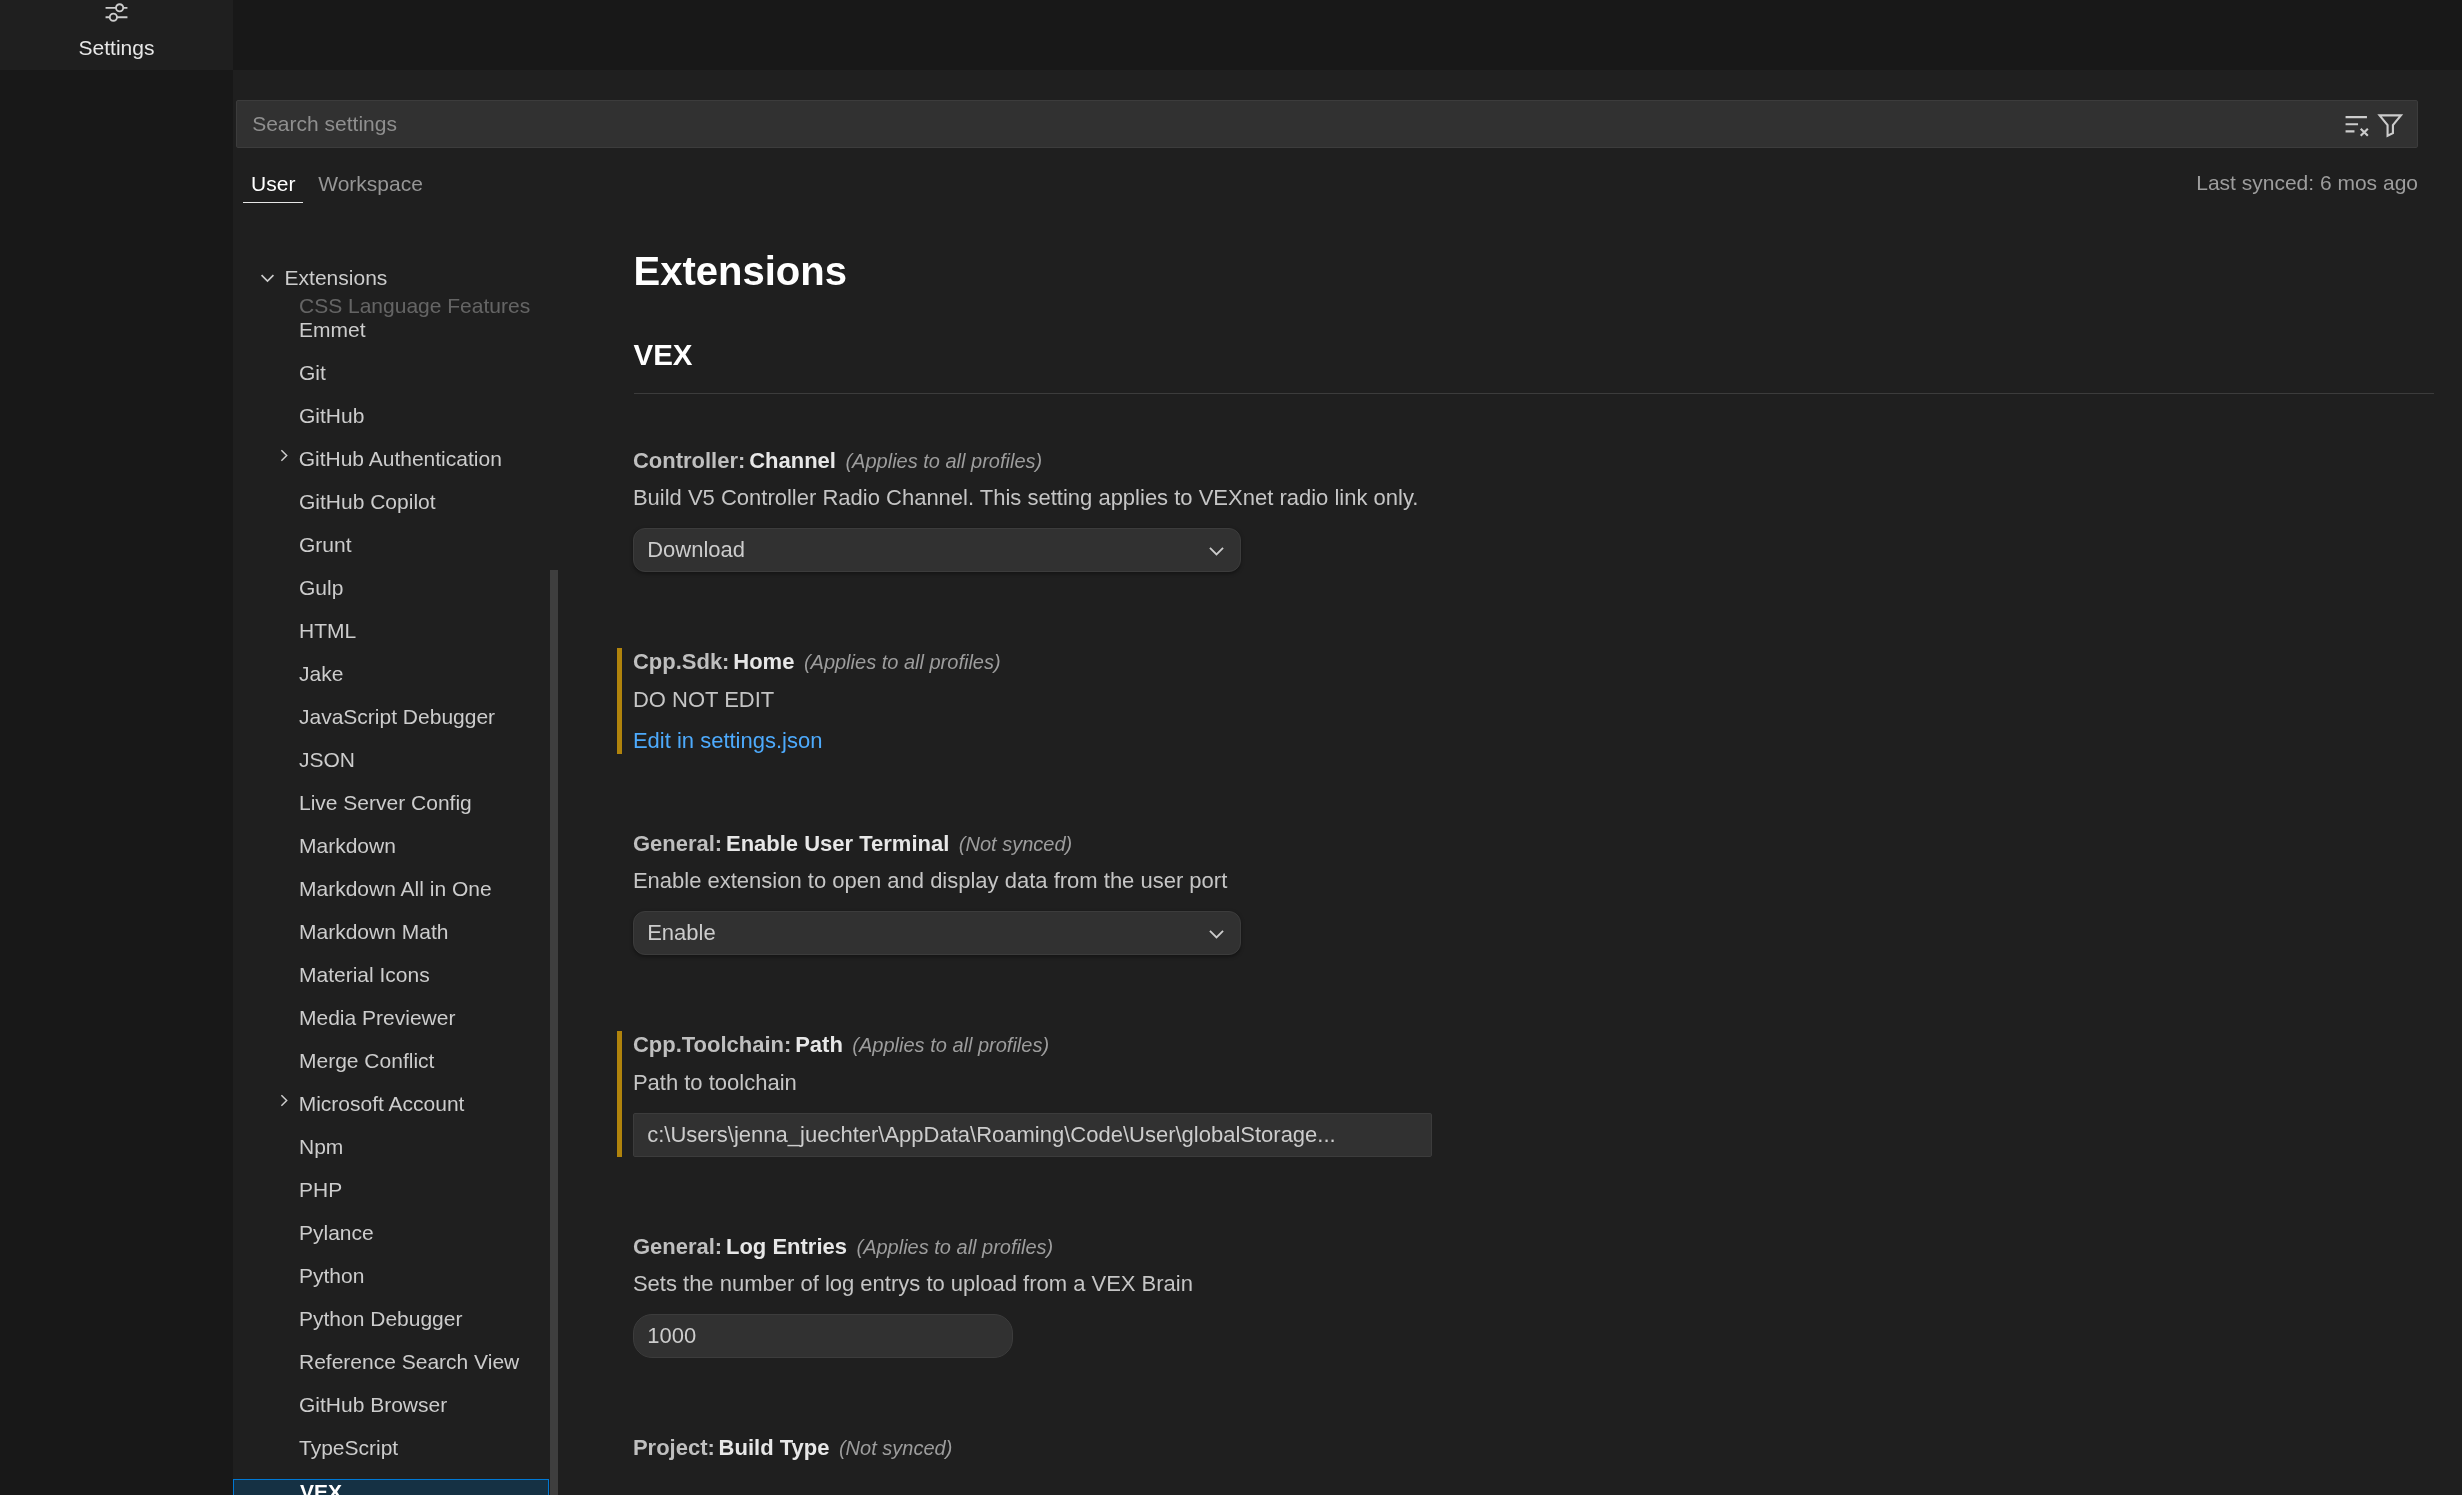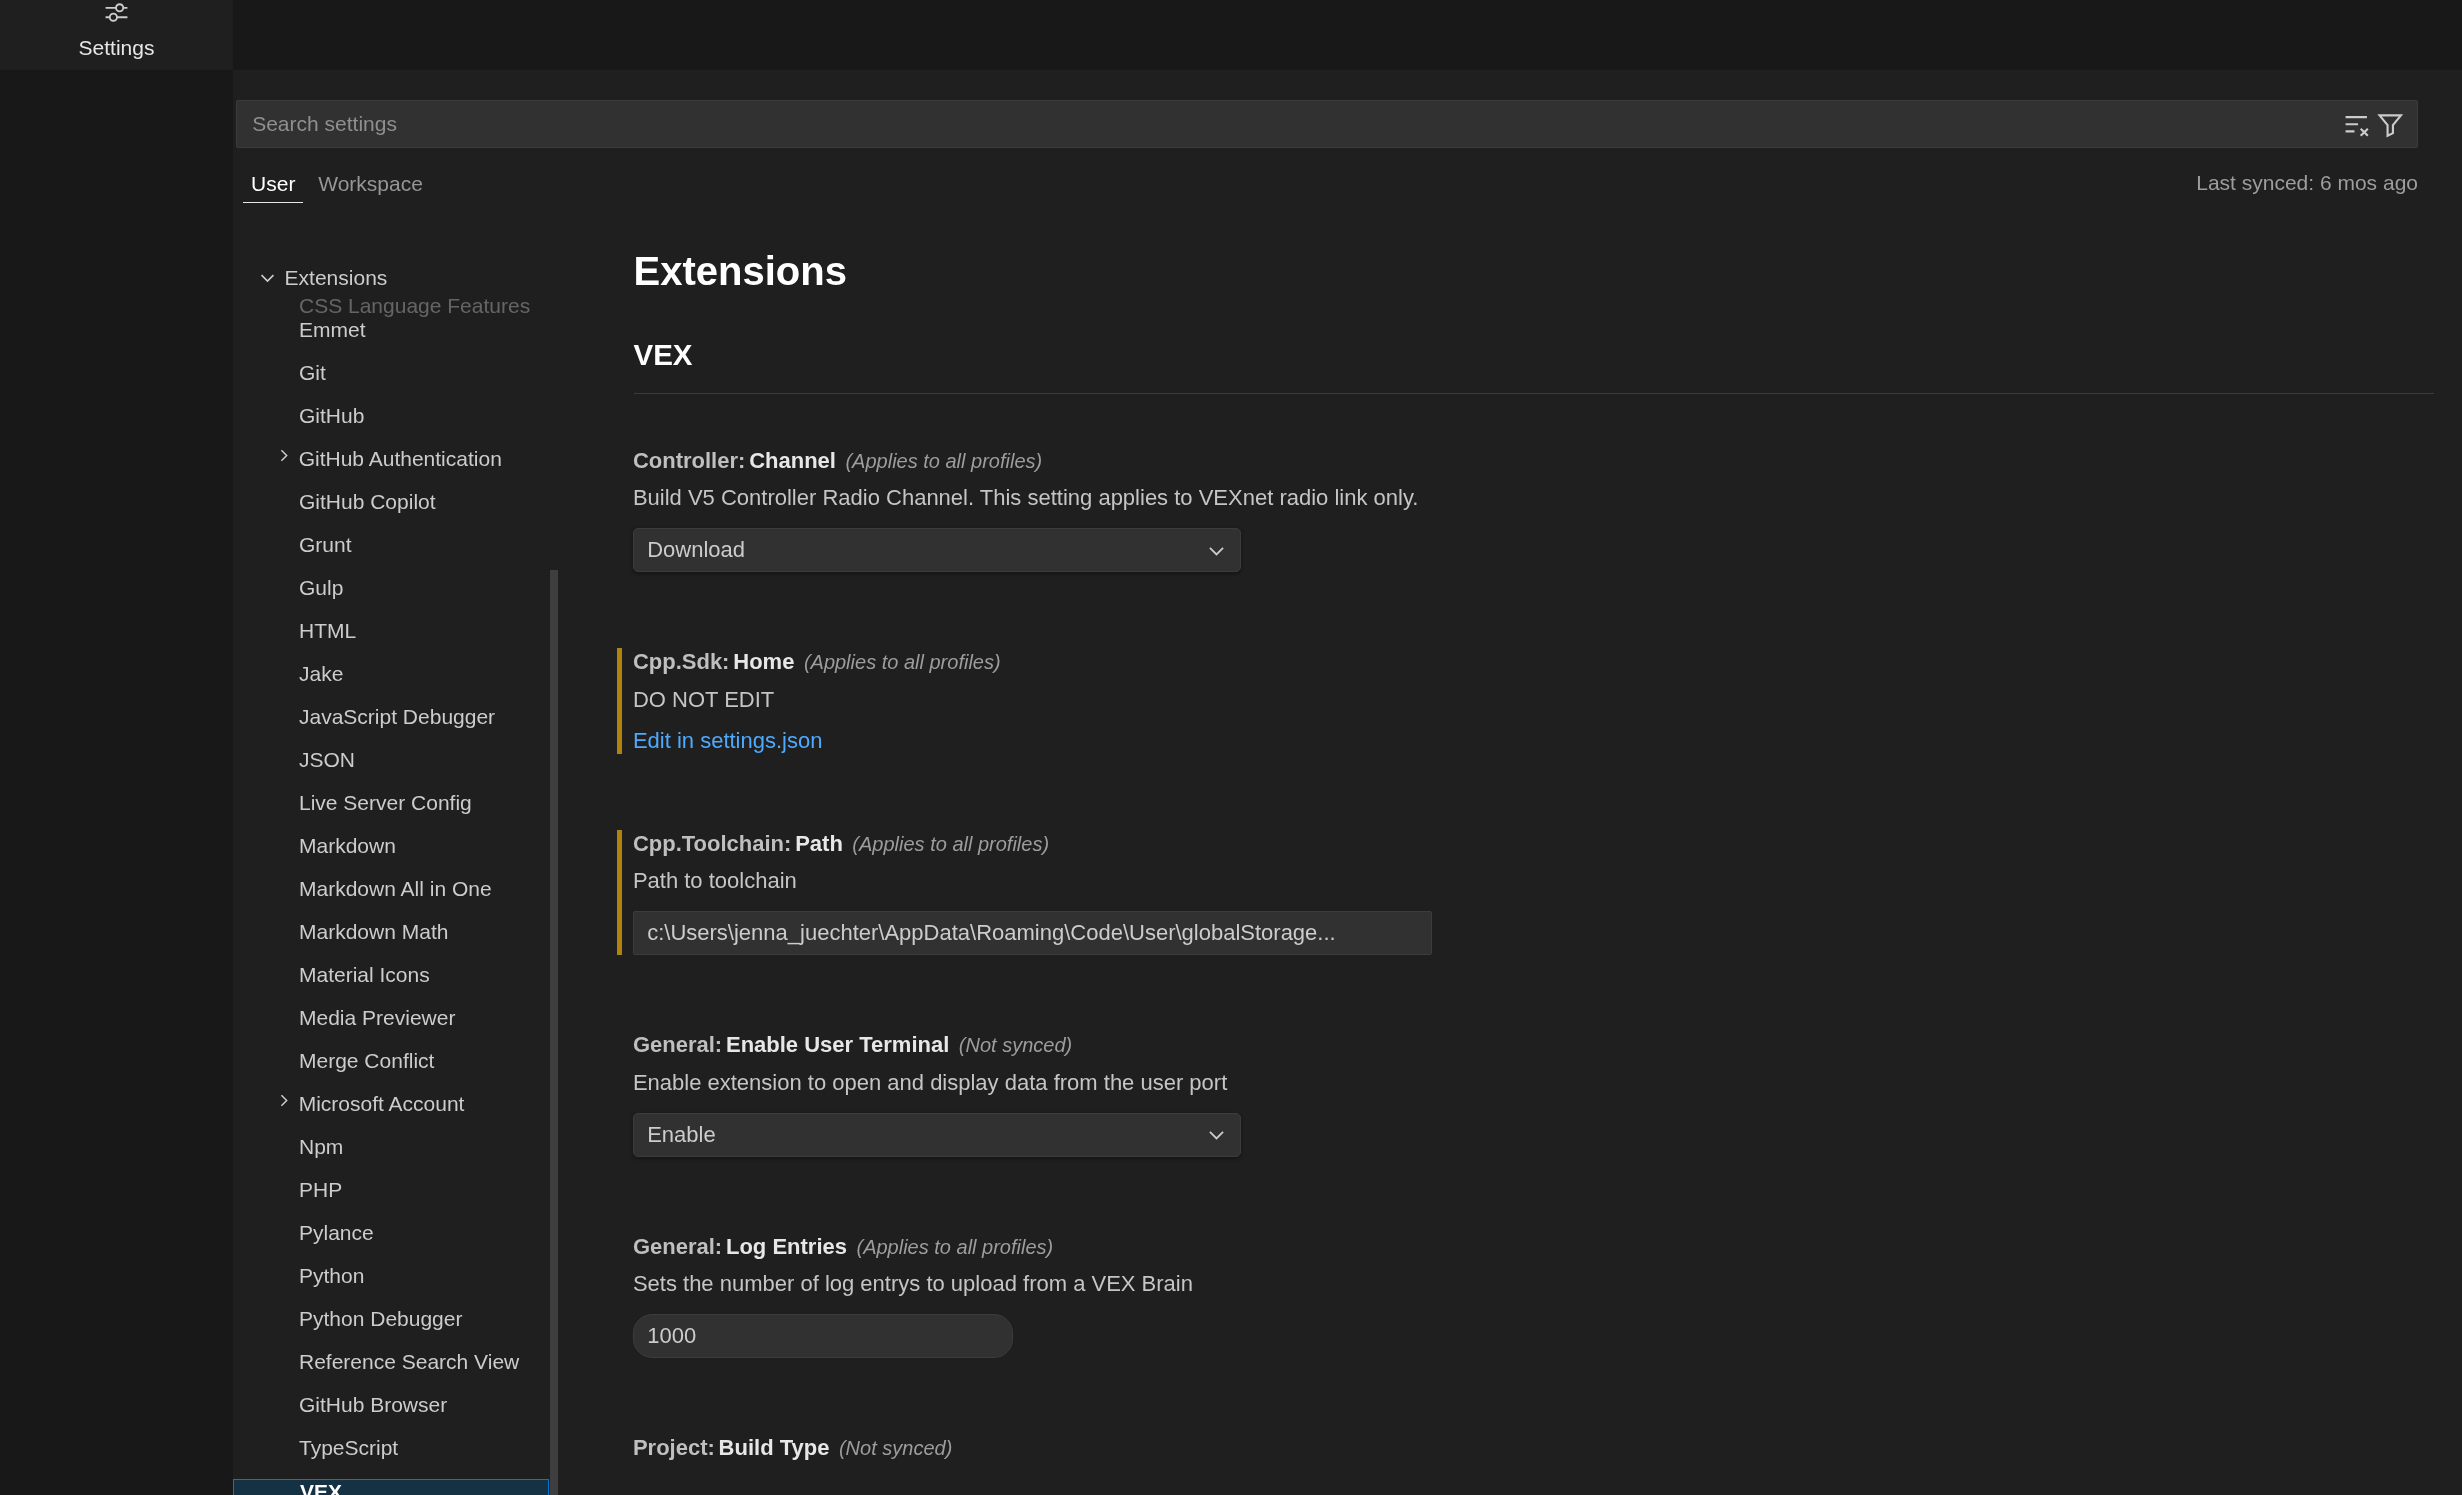--- a/index.html
+++ b/index.html
@@ -59,21 +59,21 @@
   .settings-list{margin-top:53px;}
   .setting{border-left:5.7px solid transparent;padding-left:11.4px;margin-bottom:76px;}
   .setting.modified{border-left-color:#b0830c;}
   .setting-title{font-size:22px;line-height:27px;white-space:nowrap;}
   .setting-cat{font-weight:600;color:#bfbfbf;}
   .setting-name{font-weight:bold;color:#e7e7e7;margin-left:3.8px;}
   .setting-scope{font-style:italic;color:#9d9d9d;font-size:20px;margin-left:9.5px;}
   .setting-desc{margin-top:9.5px;font-size:22px;line-height:27px;color:#c5c5c5;}
   .select{
     margin-top:17px;width:608px;height:44px;background:#313131;border:1px solid #3c3c3c;
-    border-radius:5px;box-sizing:border-box;display:flex;align-items:center;
+    border-radius:12px;box-sizing:border-box;display:flex;align-items:center;
     justify-content:space-between;padding:0 13.3px;cursor:pointer;color:#cccccc;font-size:22px;
     box-shadow:0 1.9px 3.8px rgba(0,0,0,.35);
   }
   .text-input{
     margin-top:17px;height:44px;background:#313131;border:1px solid #3c3c3c;border-radius:1.9px;
     box-sizing:border-box;color:#cccccc;font-family:inherit;font-size:22px;padding:0 13.3px;
     white-space:nowrap;overflow:hidden;display:block;
   }
   .text-input.path{width:799px;}
   .text-input.num{width:380px;border-radius:19px;}
@@ -264,43 +264,43 @@
           </div>
 
           <div class="setting modified">
             <div class="setting-title">
               <span class="setting-cat">Cpp.Sdk:</span><span class="setting-name">Home</span><span class="setting-scope">(Applies to all profiles)</span>
             </div>
             <div class="setting-desc">DO NOT EDIT</div>
             <a class="setting-link">Edit in settings.json</a>
           </div>
 
-          <div class="setting modified">
-            <div class="setting-title">
-              <span class="setting-cat">Cpp.Toolchain:</span><span class="setting-name">Path</span><span class="setting-scope">(Applies to all profiles)</span>
-            </div>
-            <div class="setting-desc">Path to toolchain</div>
-            <input class="text-input path" type="text" readonly="" value="c:\Users\jenna_juechter\AppData\Roaming\Code\User\globalStorage..." style="">
-          </div>
-
           <div class="setting">
             <div class="setting-title">
               <span class="setting-cat">General:</span><span class="setting-name">Enable User Terminal</span><span class="setting-scope">(Not synced)</span>
             </div>
             <div class="setting-desc">Enable extension to open and display data from the user port</div>
             <div class="select">
               <span>Enable</span>
               <span>
                 <svg width="21" height="21" viewBox="0 0 16 16" fill="none" stroke="#cccccc" stroke-width="1.4">
                     <path d="M3 6l5 5 5-5"></path>
                   </svg>
               </span>
             </div>
           </div>
 
+          <div class="setting modified">
+            <div class="setting-title">
+              <span class="setting-cat">Cpp.Toolchain:</span><span class="setting-name">Path</span><span class="setting-scope">(Applies to all profiles)</span>
+            </div>
+            <div class="setting-desc">Path to toolchain</div>
+            <input class="text-input path" type="text" readonly="" value="c:\Users\jenna_juechter\AppData\Roaming\Code\User\globalStorage..." style="">
+          </div>
+
           <div class="setting">
             <div class="setting-title">
               <span class="setting-cat">General:</span><span class="setting-name">Log Entries</span><span class="setting-scope">(Applies to all profiles)</span>
             </div>
             <div class="setting-desc">Sets the number of log entrys to upload from a VEX Brain</div>
             <input class="text-input num" type="text" readonly="" value="1000" style="">
           </div>
 
           <div class="setting">
             <div class="setting-title">

